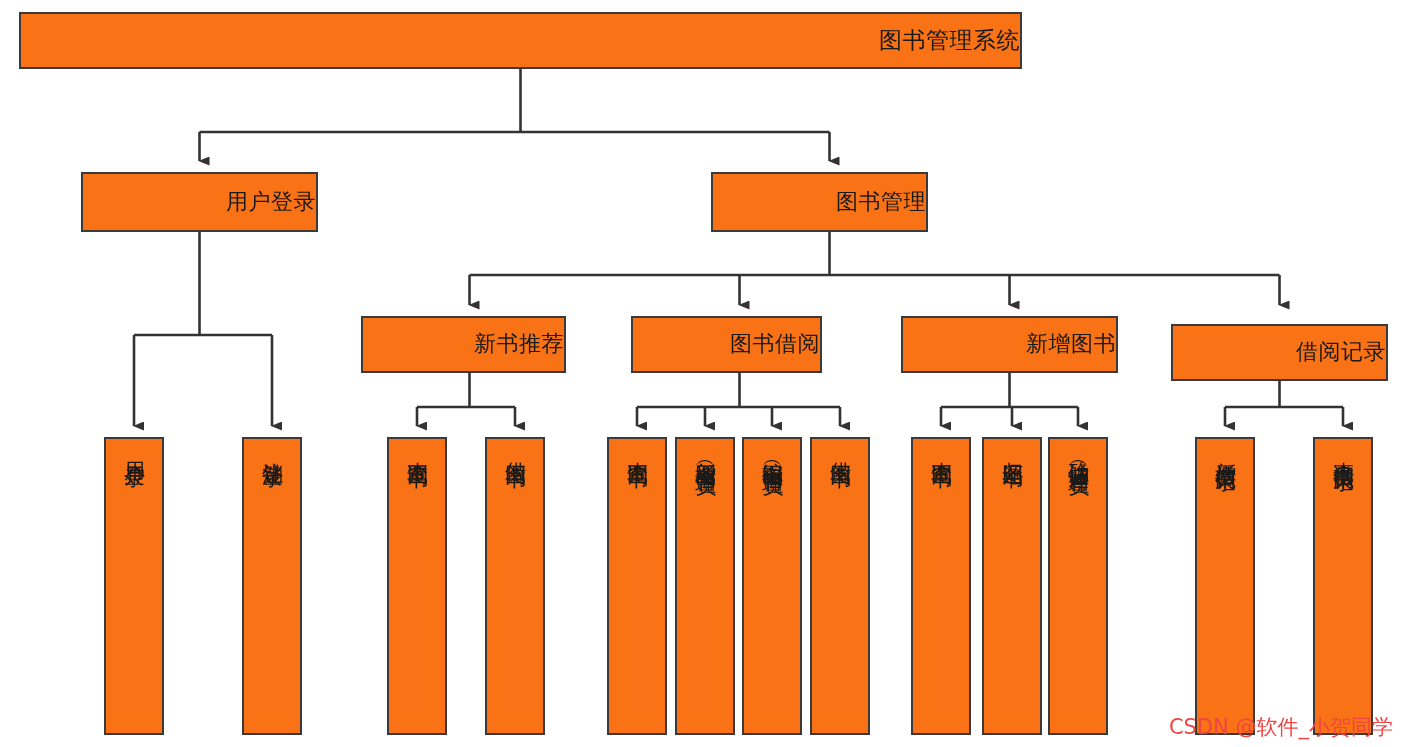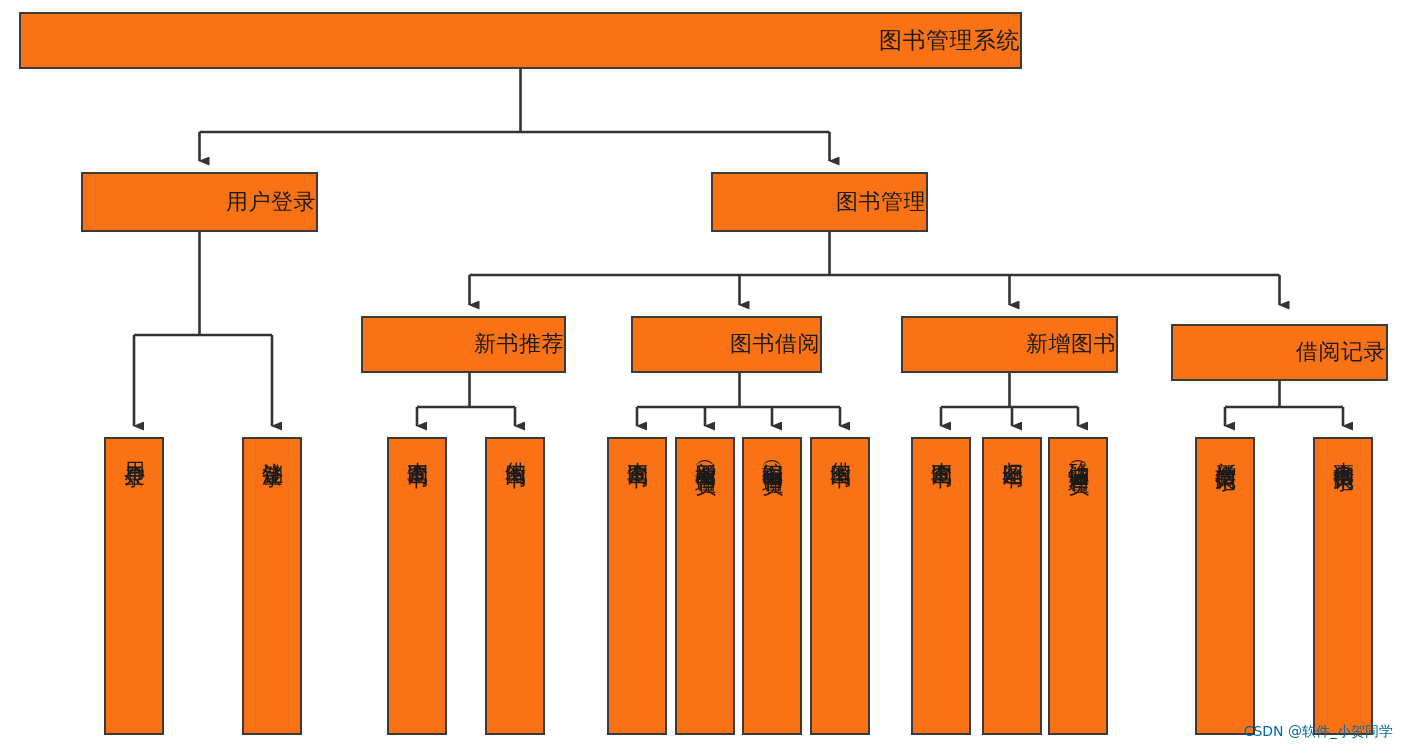--- a/index.html
+++ b/index.html
@@ -53,22 +53,22 @@
     text-orientation: upright;
     font-size: 21px;
     letter-spacing: 2px;
     margin: 0 auto;
   }
   .node.root .label { font-size: 23px; }
   #watermark {
     position: absolute;
     right: 12px;
     bottom: 6px;
-    font-size: 14px;
-    color: #0369a1;
+    font-size: 21px;
+    color: #ef4444;
     white-space: nowrap;
     user-select: none;
   }
 </style>
 </head>
 <body>
 
 <div id="diagram-root">
 
   <svg class="edges" viewBox="0 0 1405 747">

